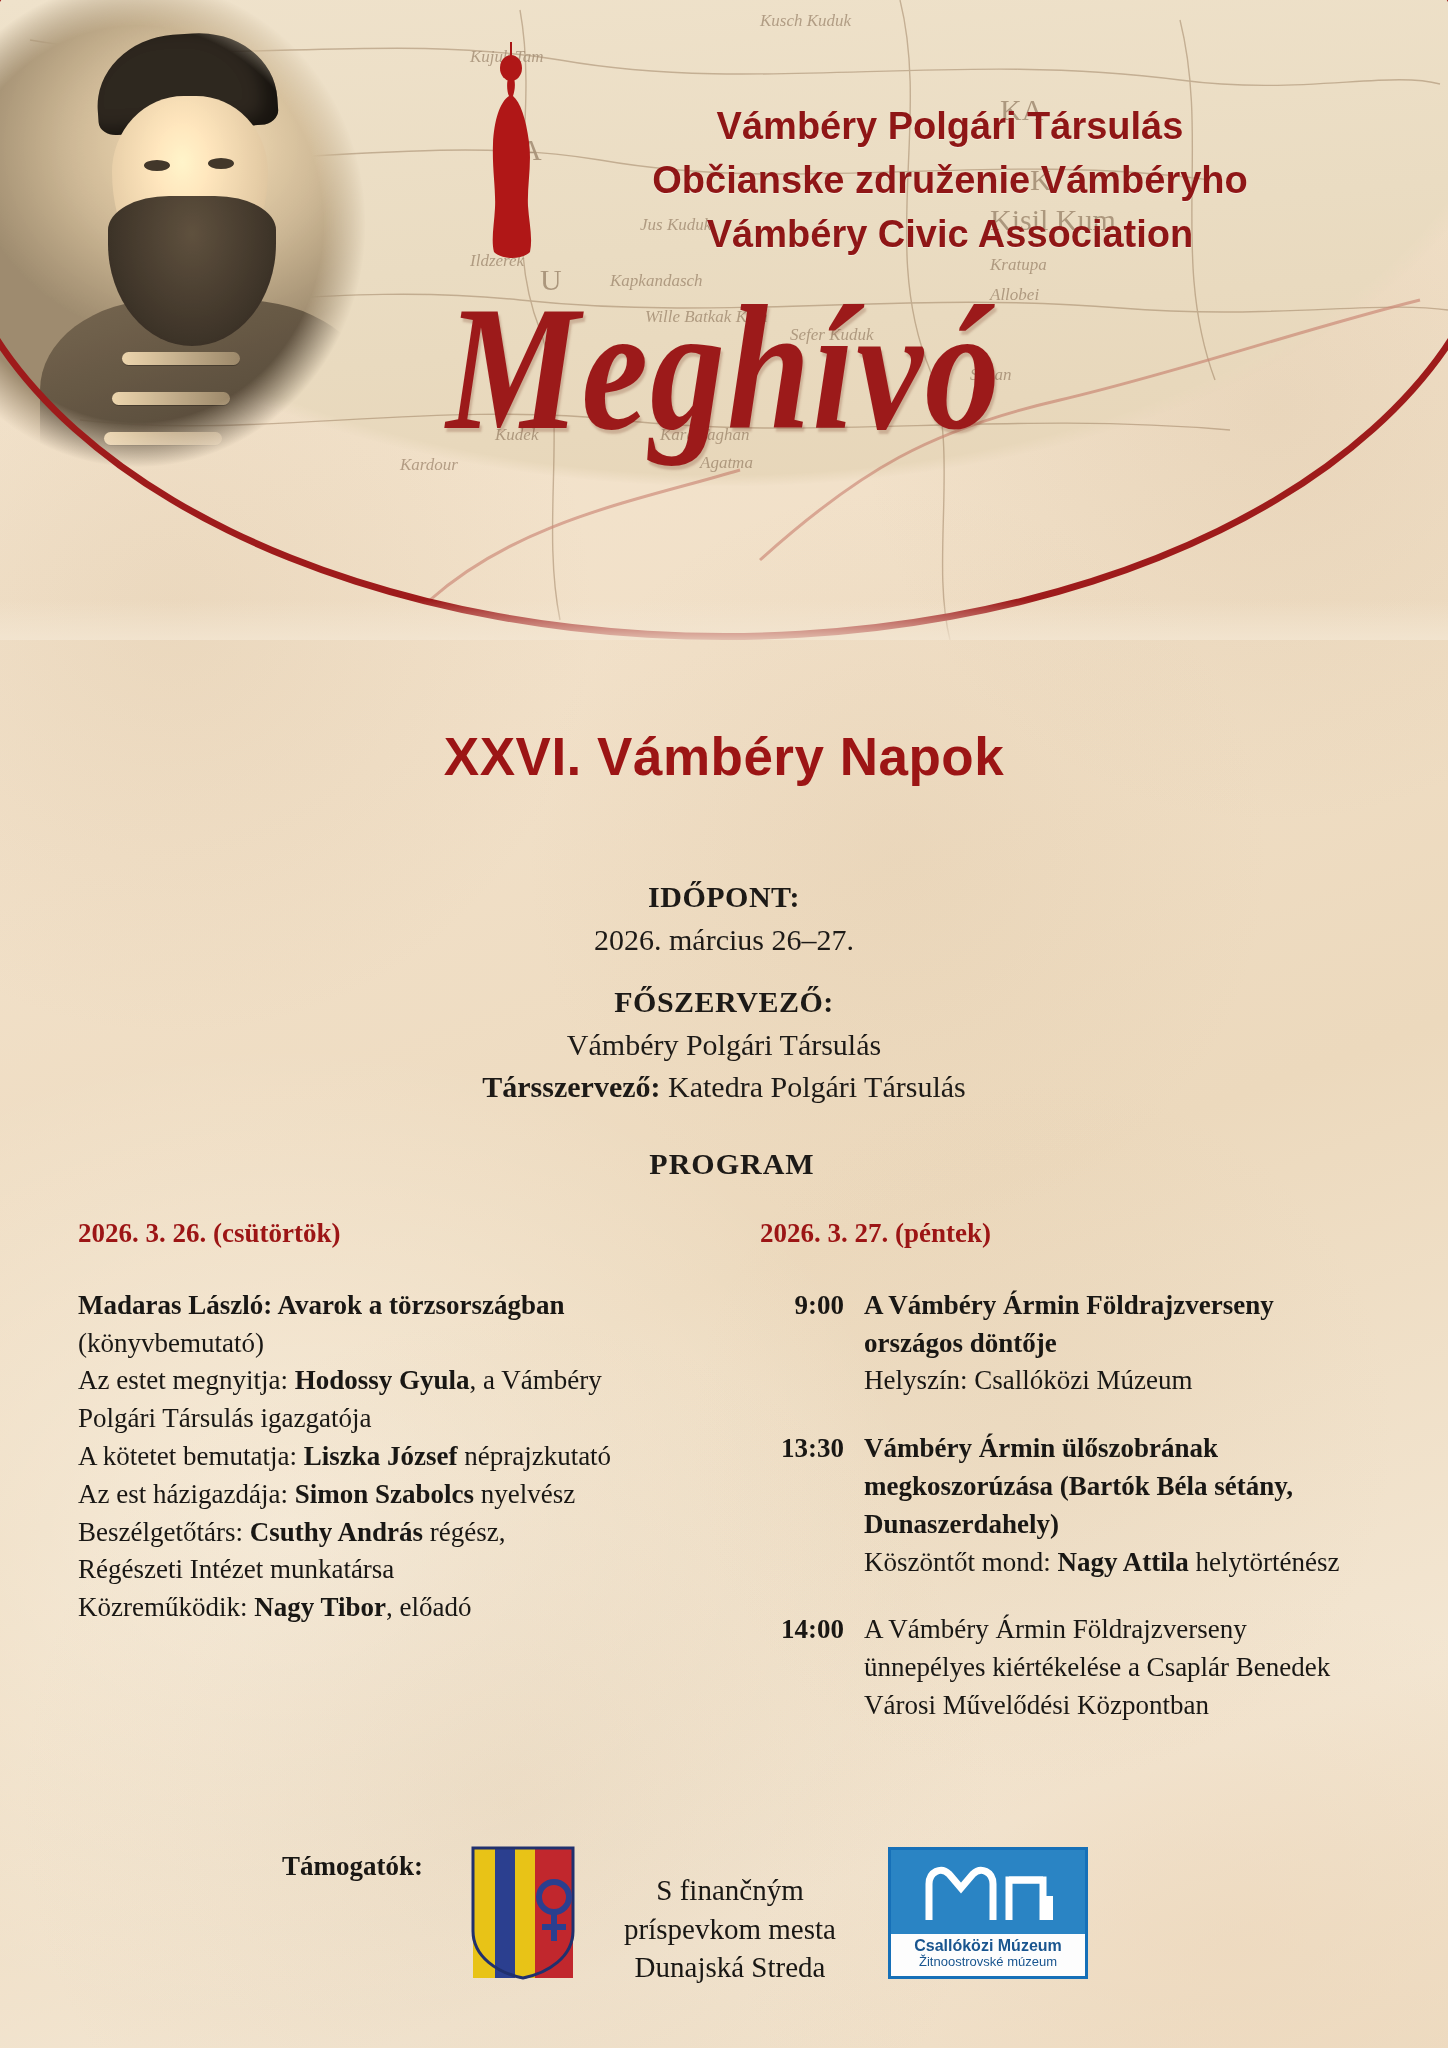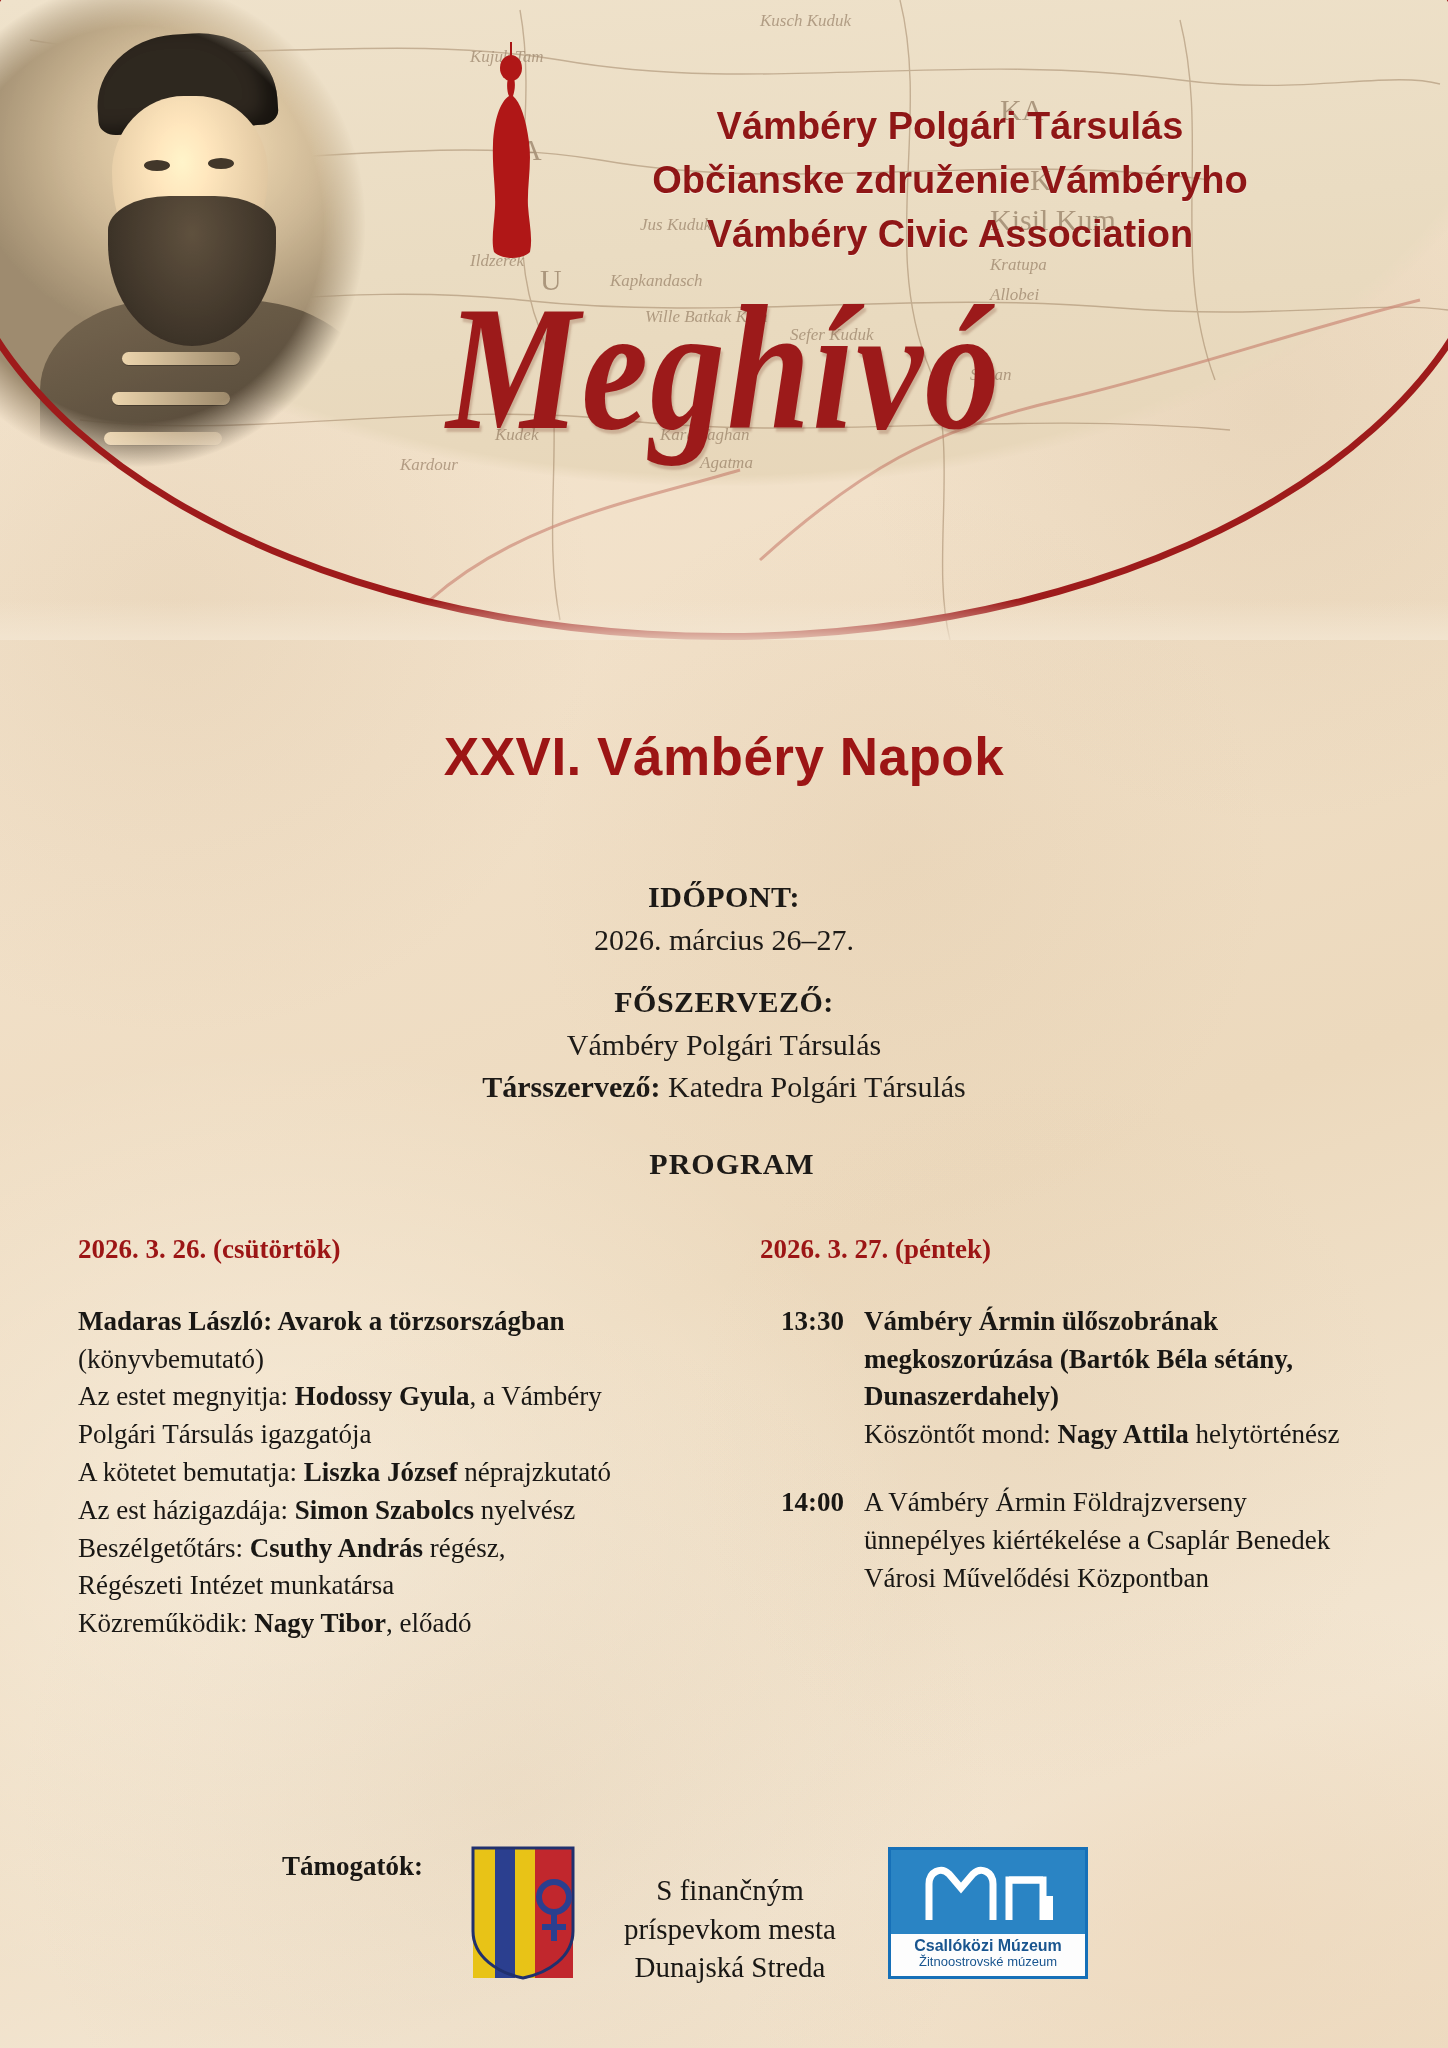--- a/index.html
+++ b/index.html
@@ -222,21 +222,21 @@
   
   .columns {
     position: absolute;
     top: 1215px;
     left: 0;
     width: 1448px;
     height: 560px;
   }
   .col {
     position: absolute;
-    top: 16px;
+    top: 0;
     font-size: 27px;
     color: #191714;
     line-height: 1.40;
   }
   .col-left { left: 78px; width: 640px; }
   .col-right { left: 760px; width: 600px; }
   .day-head {
     color: #9c1515;
     font-weight: bold;
     font-size: 27px;
@@ -445,20 +445,29 @@
         <span>Régészeti Intézet munkatársa</span>
       </div>
       <div>
         <span>Közreműködik: </span><b>Nagy Tibor</b><span>, előadó</span>
       </div>
     </div>
 
     <div class="col col-right">
       <div class="day-head">2026. 3. 27. (péntek)</div>
 
+      <div class="ev">
+        <div class="ev-time">9:00</div>
+        <div class="ev-body">
+          <div style="font-weight:bold;">A Vámbéry Ármin Földrajzverseny országos döntője</div>
+          <div>
+            <span>Helyszín: Csallóközi Múzeum</span><b></b><span></span>
+          </div>
+        </div>
+      </div>
 
       <div class="ev">
         <div class="ev-time">13:30</div>
         <div class="ev-body">
           <div style="font-weight:bold;">Vámbéry Ármin ülőszobrának megkoszorúzása (Bartók Béla sétány, Dunaszerdahely)</div>
           <div>
             <span>Köszöntőt mond: </span><b>Nagy Attila</b><span> helytörténész</span>
           </div>
         </div>
       </div>

